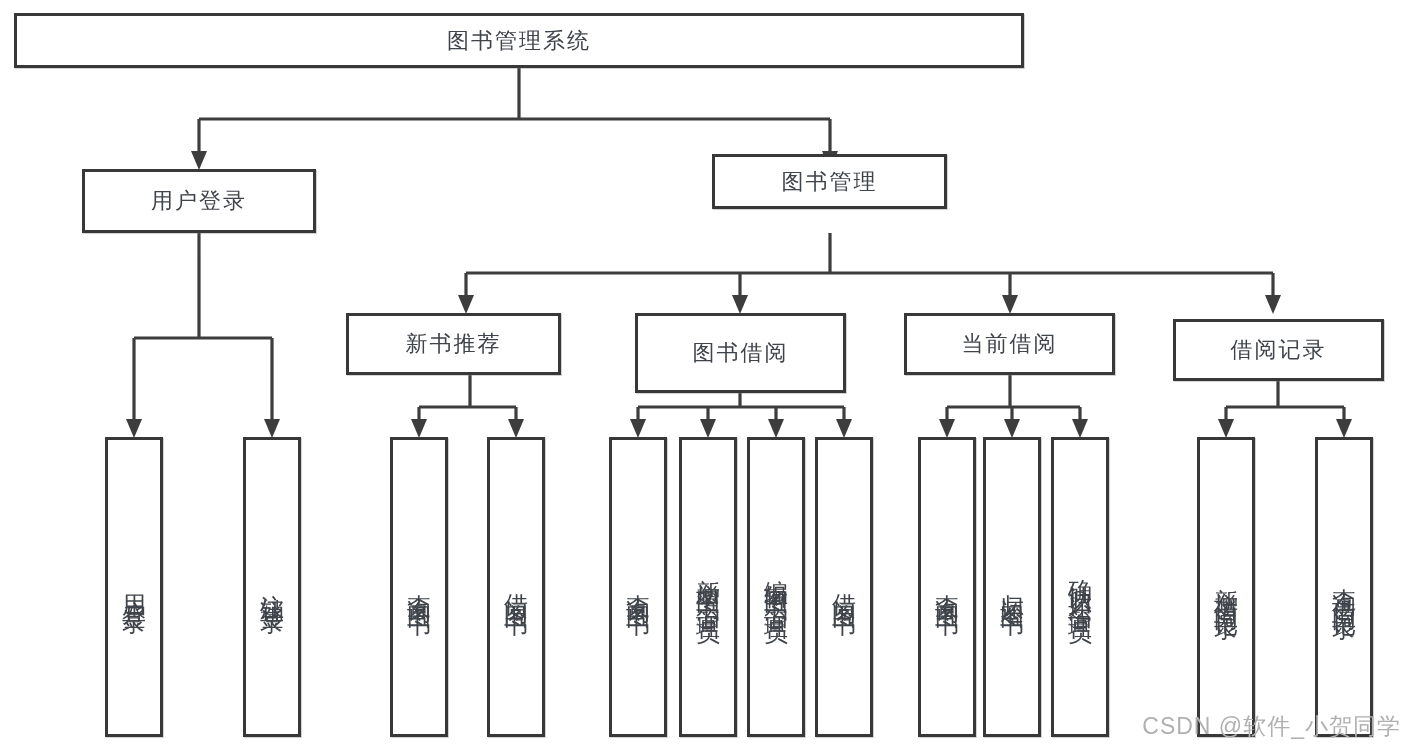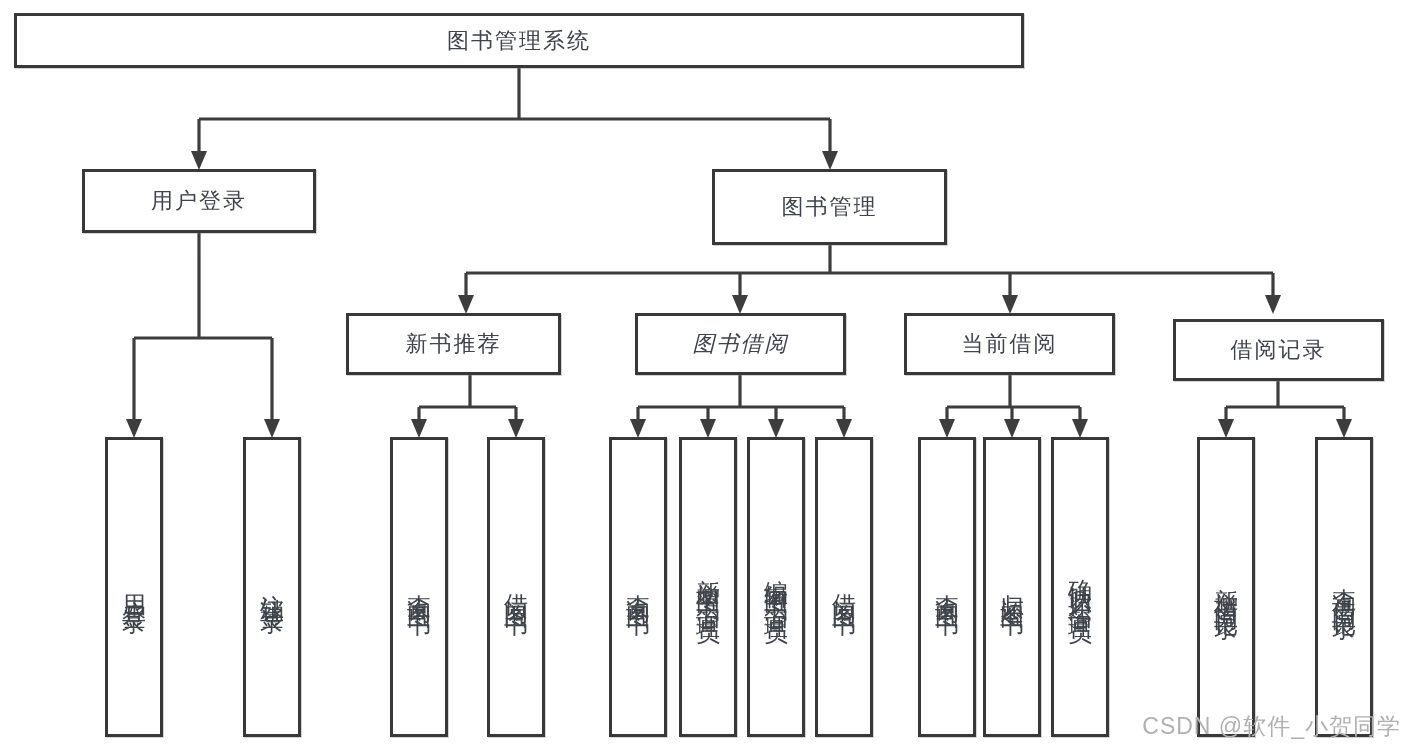--- a/index.html
+++ b/index.html
@@ -116,24 +116,24 @@
     <g>
       <path d="M1278,375 V407 M1226,407 H1344 M1226,407 V421 M1344,407 V421"></path>
       <polygon points="1218,419 1234,419 1226,438"></polygon>
       <polygon points="1336,419 1352,419 1344,438"></polygon>
     </g>
   </svg>
 
   <div class="box" style="left:14px;top:13px;width:1010px;height:55px;">图书管理系统</div>
 
   <div class="box" style="left:82px;top:169px;width:234px;height:64px;">用户登录</div>
-  <div class="box" style="left:712px;top:169px;width:235px;height:76px;">图书管理</div>
+  <div class="box" style="left:712px;top:154px;width:235px;height:55px;">图书管理</div>
 
   <div class="box" style="left:346px;top:313px;width:215px;height:62px;">新书推荐</div>
-  <div class="box" style="left:635px;top:313px;width:211px;height:62px;font-style:italic;">图书借阅</div>
+  <div class="box" style="left:635px;top:313px;width:211px;height:80px;">图书借阅</div>
   <div class="box" style="left:904px;top:313px;width:211px;height:62px;">当前借阅</div>
   <div class="box" style="left:1173px;top:313px;width:211px;height:62px;margin-top:6px;">借阅记录</div>
 
   <div class="leaf" style="left:105px;top:437px;width:58px;height:300px;">
     <span>用户登录</span>
   </div>
   <div class="leaf" style="left:243px;top:437px;width:58px;height:300px;">
     <span>注销登录</span>
   </div>
 

